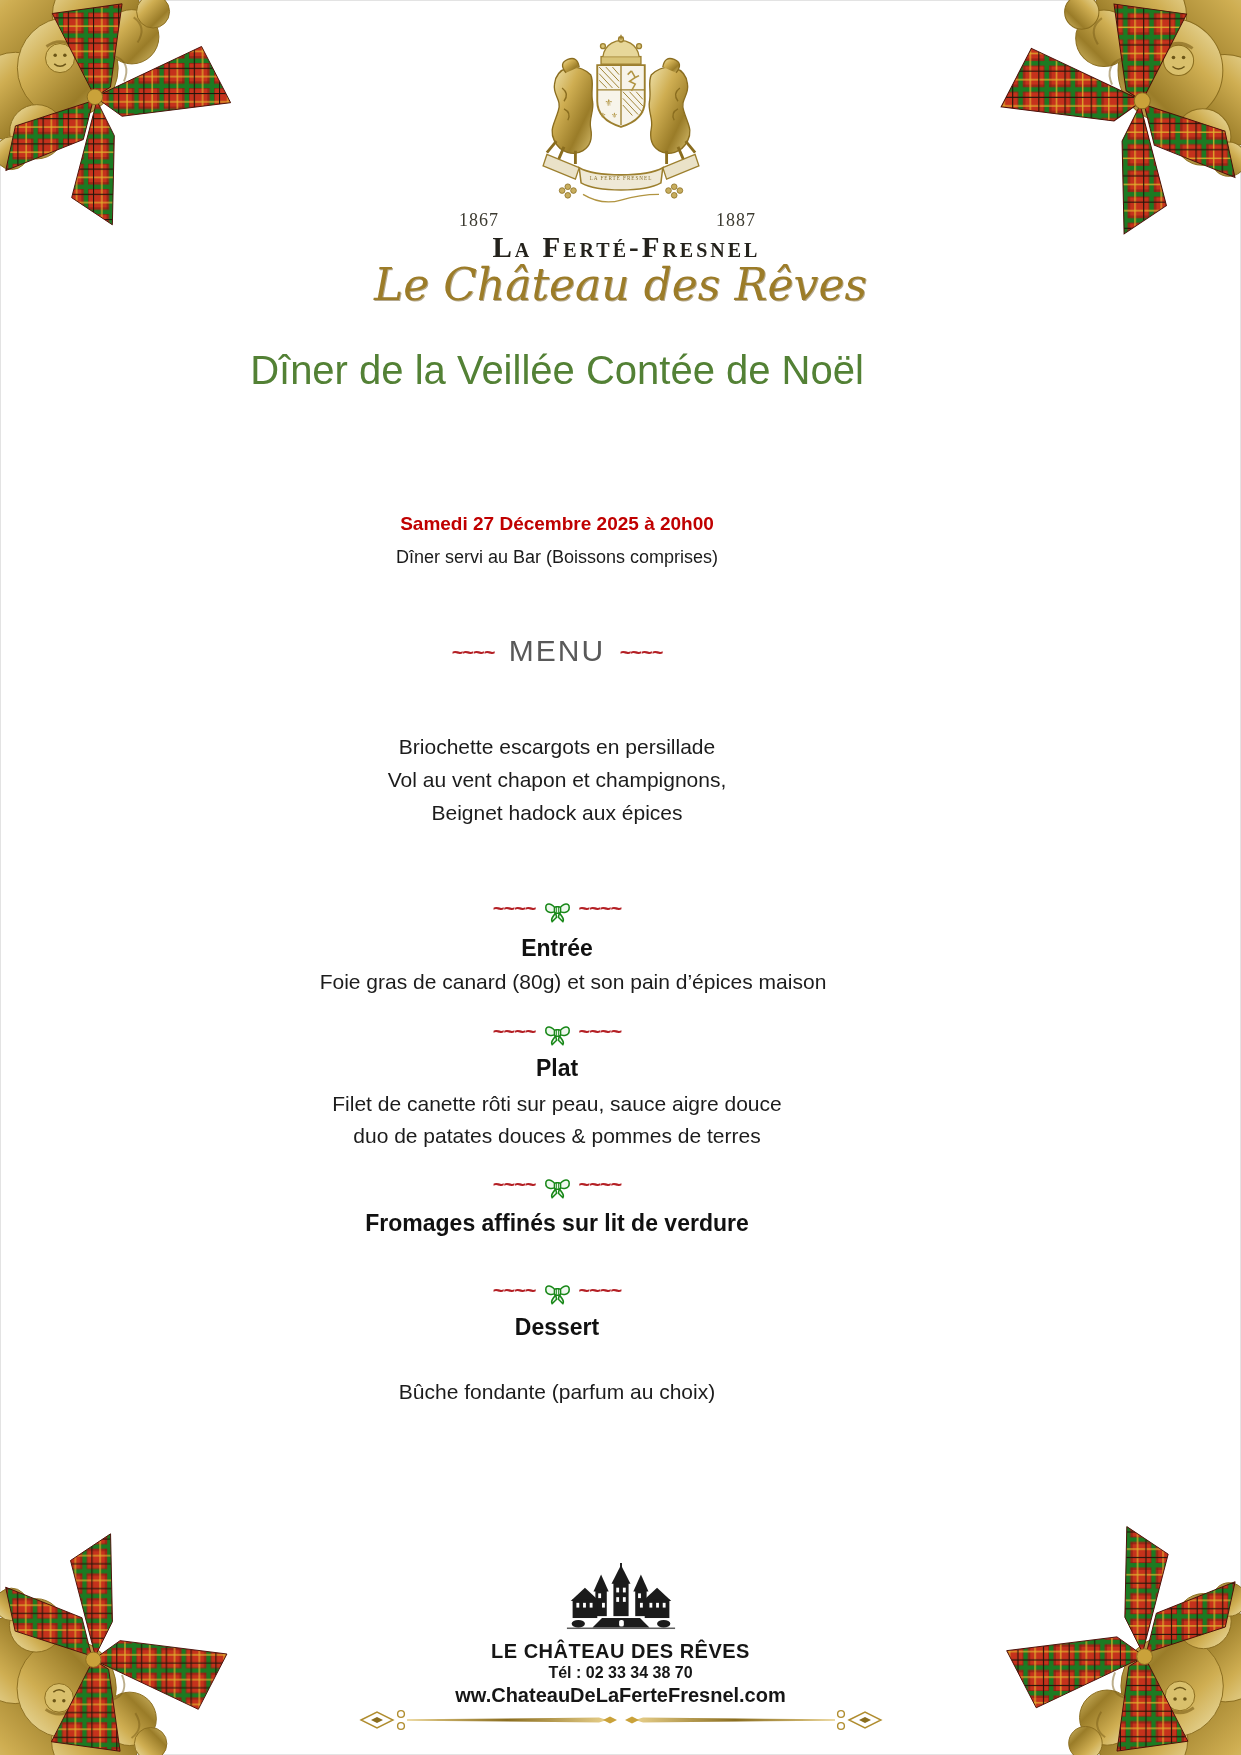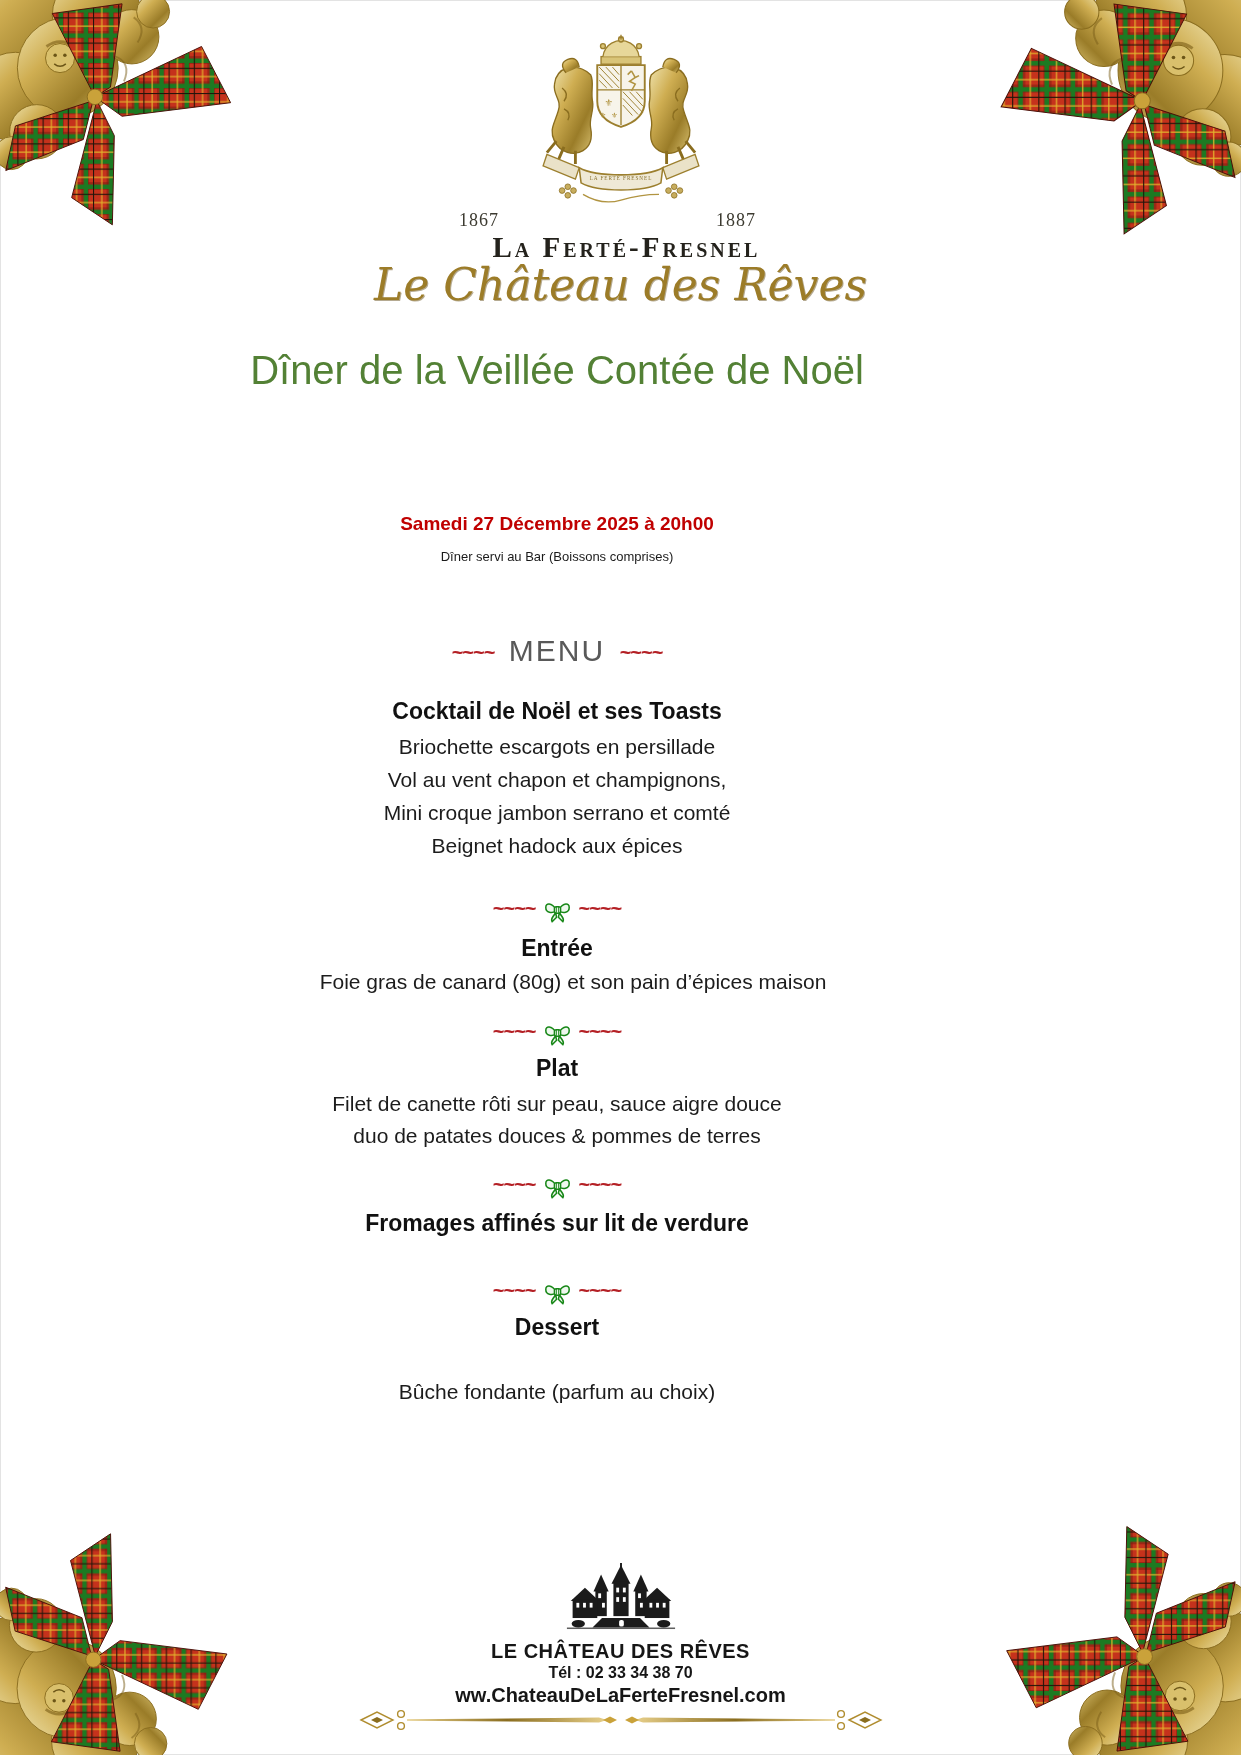--- a/index.html
+++ b/index.html
@@ -26,21 +26,21 @@
         font-family:"Liberation Serif", serif; font-variant:small-caps; font-weight:700;
         font-size:29px; letter-spacing:3px; color:#24221c; line-height:30px;}
   .brand-script{position:absolute; top:258px; left:0; width:100%; text-align:center;
         font-family:"DejaVu Serif", serif; font-style:italic; font-size:44px; line-height:54px;
         color:#9c7c28; text-shadow:1px 1px 0 rgba(90,66,10,0.45);}
   
   .menu-col{position:absolute; left:0; top:0; width:1114px; height:100%; text-align:center;}
   .menu-col > div{position:absolute; left:0; width:100%;}
   .event-title{top:346px; font-size:40px; line-height:48px; color:#538135; font-weight:400;}
   .date-line{top:512px; font-size:19px; line-height:24px; font-weight:700; color:#c00000;}
-  .serving-line{top:545px; font-size:13px; line-height:24px; color:#1a1a1a;}
+  .serving-line{top:545px; font-size:18px; line-height:24px; color:#1a1a1a;}
   .menu-header{top:633px; height:36px; line-height:36px;}
   .menu-header .label{font-size:30px; color:#595959; letter-spacing:2px; margin:0 10px;}
   .squiggle{font-size:20px; font-weight:700; color:#b42025; letter-spacing:-1px; vertical-align:2px;}
   .sec-title{font-size:23px; line-height:34px; font-weight:700; color:#111;}
   .menu-items{font-size:21px; color:#1c1c1c;}
   .menu-items .line{height:33px; line-height:33px;}
   .menu-items.tight .line{height:32px; line-height:32px;}
   .separator{height:28px; line-height:28px;}
   .separator .bow{display:inline-block; width:27px; height:24px; vertical-align:-6px; margin:0 8px;}
   .t-s0{top:694px;} .i-s0{top:730px;}
@@ -211,25 +211,23 @@
     <div class="event-title">Dîner de la Veillée Contée de Noël</div>
     <div class="date-line">Samedi 27 Décembre 2025 à 20h00</div>
     <div class="serving-line">Dîner servi au Bar (Boissons comprises)</div>
 
     <div class="menu-header">
       <span class="squiggle">~~~~</span>
       <span class="label">MENU</span>
       <span class="squiggle">~~~~</span>
     </div>
 
-    <div class="sec-title t-s0">Cocktail de Noël et ses Toasts</div>
     <div class="menu-items i-s0">
       <div class="line">Briochette escargots en persillade</div>
       <div class="line">Vol au vent chapon et champignons,</div>
-      <div class="line">Mini croque jambon serrano et comté</div>
       <div class="line">Beignet hadock aux épices</div>
     </div>
 
     <div class="separator sep-1">
       <span class="squiggle">~~~~</span><svg class="bow">
           <use href="#bow-glyph"></use>
         </svg><span class="squiggle">~~~~</span>
     </div>
     <div class="sec-title t-s1">Entrée</div>
     <div class="menu-items tight i-s1">

